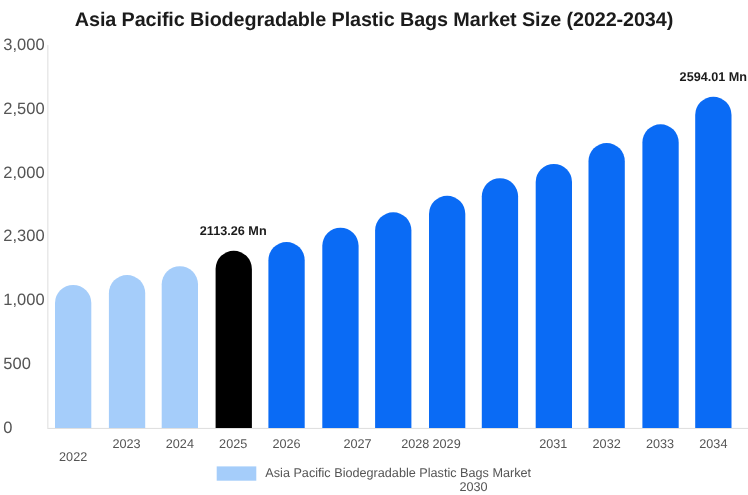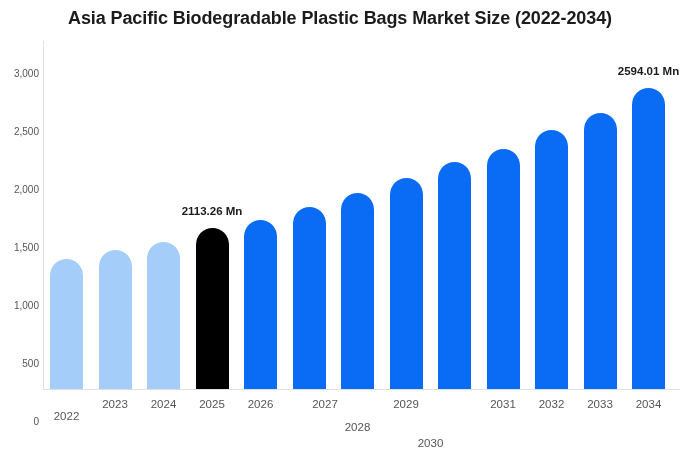--- a/index.html
+++ b/index.html
@@ -51,26 +51,25 @@
     width: 637px;
     height: 1px;
     background: #e0e0e0;
   }
 
   
   .y-tick {
     position: absolute;
     right: 0;
     width: 36px;
-    text-align: right;
-    font-size: 10px;
+    text-align: left;
+    font-size: 15px;
     color: #555555;
     transform: translateY(-50%);
     white-space: nowrap;
-    margin-top: 32px;
   }
   .y-axis-labels {
     position: absolute;
     left: 0;
     top: 0;
     width: 39px;
     height: 450px;
   }
 
   
@@ -136,21 +135,21 @@
 <body>
 
 <div id="chart-root">
 
   <div class="chart-title">Asia Pacific Biodegradable Plastic Bags Market Size (2022-2034)</div>
 
   <div class="y-axis-labels">
       <div class="y-tick" style="top: 389px;">0</div>
       <div class="y-tick" style="top: 331px;">500</div>
       <div class="y-tick" style="top: 273px;">1,000</div>
-      <div class="y-tick" style="top: 215px;">1,500</div>
+      <div class="y-tick" style="top: 215px;">2,300</div>
       <div class="y-tick" style="top: 157px;">2,000</div>
       <div class="y-tick" style="top: 99px;">2,500</div>
       <div class="y-tick" style="top: 41px;">3,000</div>
     </div>
 
   <div class="y-axis-line"></div>
   <div class="x-axis-line"></div>
 
   <div class="bars-layer">
       <div class="bar" style="left: 50px; width: 33px; height: 129.92px; background: rgb(165, 205, 250);"></div>
@@ -159,31 +158,37 @@
       <div class="x-tick" style="left: 98.5px; width: 33px;">2023</div>
       <div class="bar" style="left: 147px; width: 33px; height: 147.088px; background: rgb(165, 205, 250);"></div>
       <div class="x-tick" style="left: 147px; width: 33px;">2024</div>
       <div class="bar" style="left: 195.5px; width: 33px; height: 161.357px; background: rgb(0, 0, 0);"></div>
       <div class="x-tick" style="left: 195.5px; width: 33px;">2025</div>
       <div class="bar" style="left: 244px; width: 33px; height: 169.012px; background: rgb(10, 107, 245);"></div>
       <div class="x-tick" style="left: 244px; width: 33px;">2026</div>
       <div class="bar" style="left: 292.5px; width: 33px; height: 182.12px; background: rgb(10, 107, 245);"></div>
       <div class="x-tick" style="left: 292.5px; width: 33px; margin-left: 16px;">2027</div>
       <div class="bar" style="left: 341px; width: 33px; height: 196.04px; background: rgb(10, 107, 245);"></div>
-      <div class="x-tick" style="left: 341px; width: 33px; margin-top: 23px;">2028</div>
+      <div class="x-tick" style="left: 361px; width: 33px;">2028</div>
       <div class="bar" style="left: 389.5px; width: 33px; height: 210.888px; background: rgb(10, 107, 245);"></div>
       <div class="x-tick" style="left: 389.5px; width: 33px;">2029</div>
       <div class="bar" style="left: 438px; width: 33px; height: 226.78px; background: rgb(10, 107, 245);"></div>
       <div class="x-tick" style="left: 414px; width: 33px; margin-top: 39px;">2030</div>
       <div class="bar" style="left: 486.5px; width: 33px; height: 239.888px; background: rgb(10, 107, 245);"></div>
       <div class="x-tick" style="left: 486.5px; width: 33px;">2031</div>
       <div class="bar" style="left: 535px; width: 33px; height: 258.912px; background: rgb(10, 107, 245);"></div>
       <div class="x-tick" style="left: 535px; width: 33px;">2032</div>
       <div class="bar" style="left: 583.5px; width: 33px; height: 275.848px; background: rgb(10, 107, 245);"></div>
       <div class="x-tick" style="left: 583.5px; width: 33px;">2033</div>
       <div class="bar" style="left: 632px; width: 33px; height: 300.905px; background: rgb(10, 107, 245);"></div>
       <div class="x-tick" style="left: 632px; width: 33px;">2034</div>
       <div class="value-label" style="top: 204.643px; left: 212px; transform: translateX(-50%);">2113.26 Mn</div>
       <div class="value-label" style="top: 65.0948px; left: 648.5px; transform: translateX(-50%);">2594.01 Mn</div>
     </div>
 
+  <div class="legend">
+    <div class="legend-item">
+      <span class="legend-swatch"></span>
+      <span class="legend-label">Asia Pacific Biodegradable Plastic Bags Market</span>
+    </div>
+  </div>
 
 </div>
 
 </body></html>

